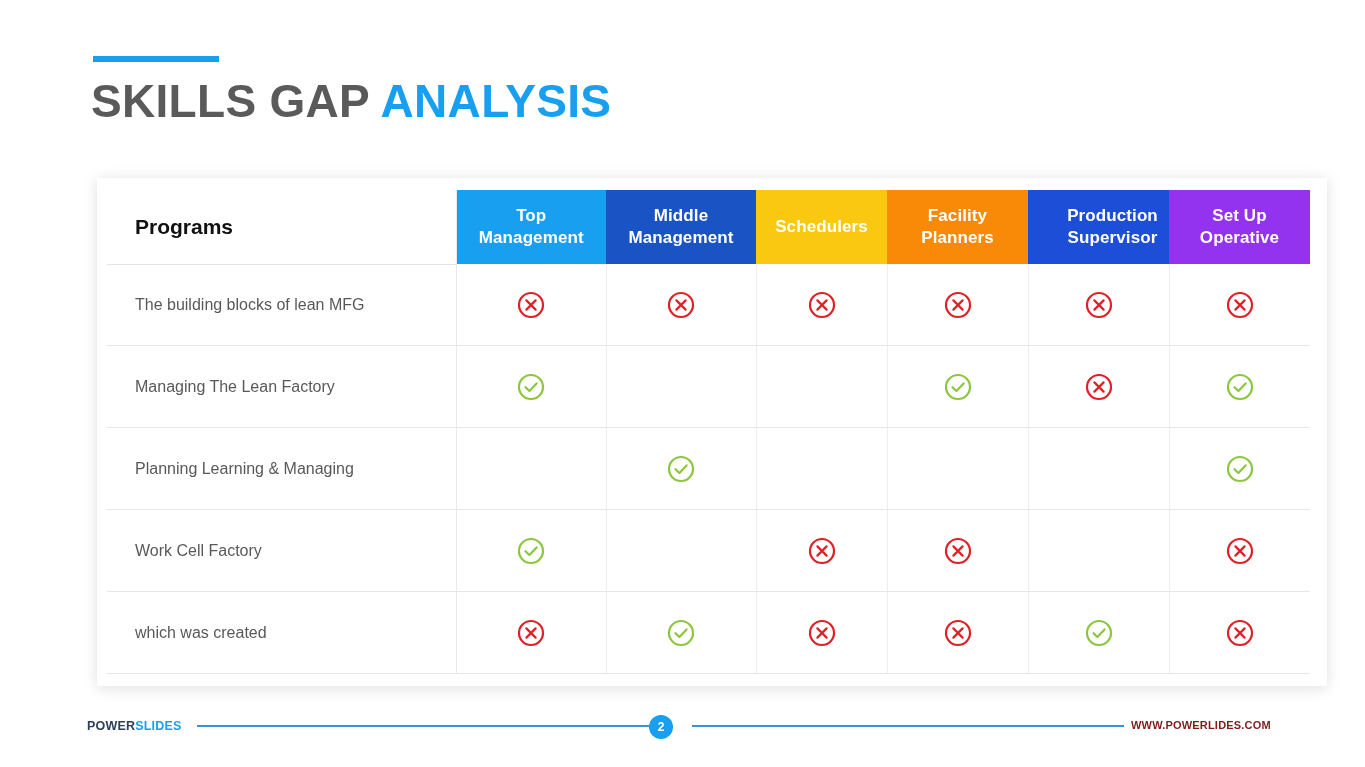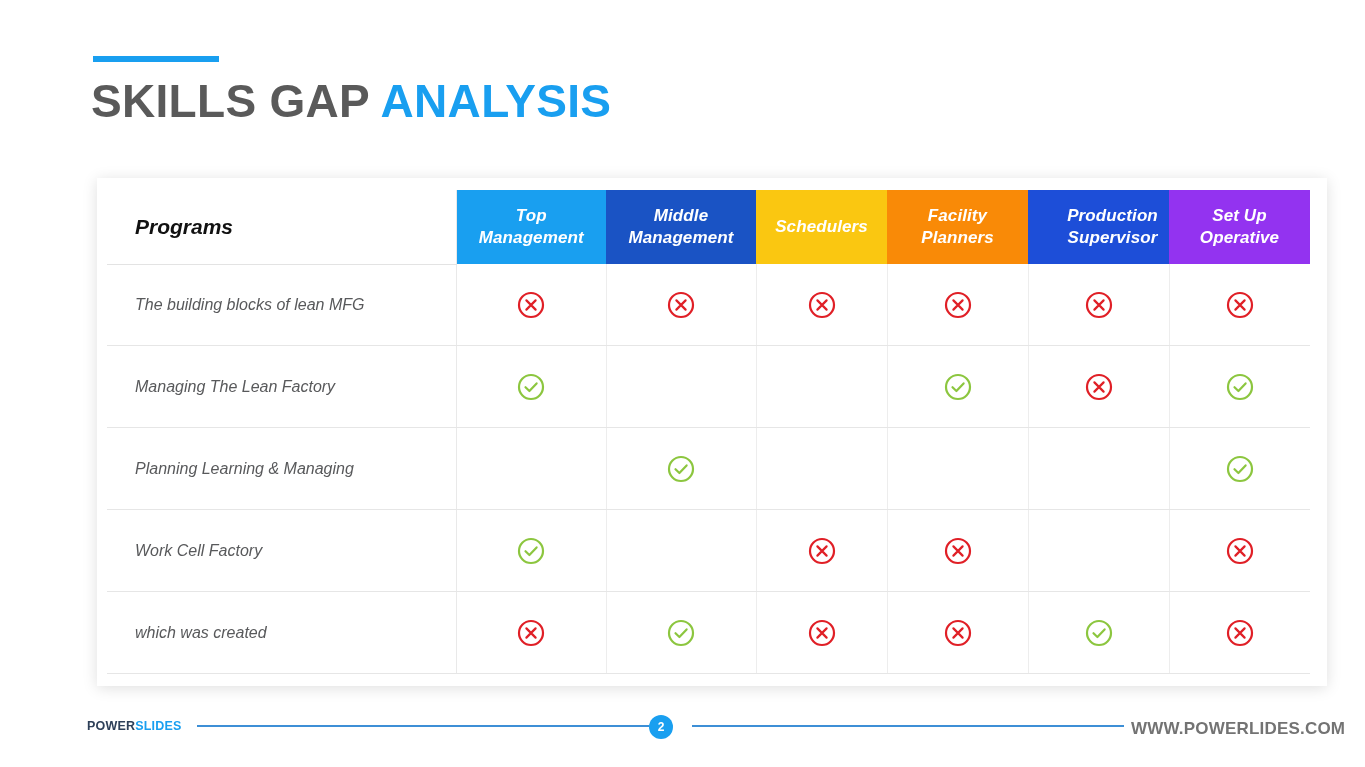--- a/index.html
+++ b/index.html
@@ -30,21 +30,21 @@
     width: 1230px; height: 508px;
     background: #ffffff;
     box-shadow: 0 2px 14px rgba(0,0,0,0.13);
   }
   .table {
     position: absolute; left: 10px; top: 12px;
     width: 1203px; height: 484px;
     border-collapse: collapse;
     table-layout: fixed;
   }
-  .table td, .table th { padding: 0; border: 0; font-style: italic; }
+  .table td, .table th { padding: 0; border: 0; }
 
   
   tr.head { height: 74px; }
   th.programs-cell {
     background: #ffffff;
     text-align: left;
     vertical-align: middle;
     padding-left: 28px;
     font-size: 21px; font-weight: bold; color: #111;
     border-bottom: 1px solid #e3e3e3;
@@ -95,21 +95,21 @@
     width: 24px; height: 24px; border-radius: 50%;
     background: #199FF0; color: #fff;
     font-size: 12px; line-height: 24px; text-align: center; font-weight: bold;
   }
   .f-line-right {
     position: absolute; left: 667px; top: 13px;
     width: 432px; height: 2px; background: #3D8FD6;
   }
   .site {
     position: absolute; left: 1106px; top: 7px;
-    font-size: 17px; font-weight: bold; color: #737373; letter-spacing: 0.2px;
+    font-size: 11px; font-weight: bold; color: #7f1d1d; letter-spacing: 0.2px;
   }
 </style>
 </head>
 <body>
 
 <div class="slide">
 
   <div class="title-rule"></div>
   <div class="title">
     <span class="t-dark">SKILLS GAP </span><span class="t-blue">ANALYSIS</span>

